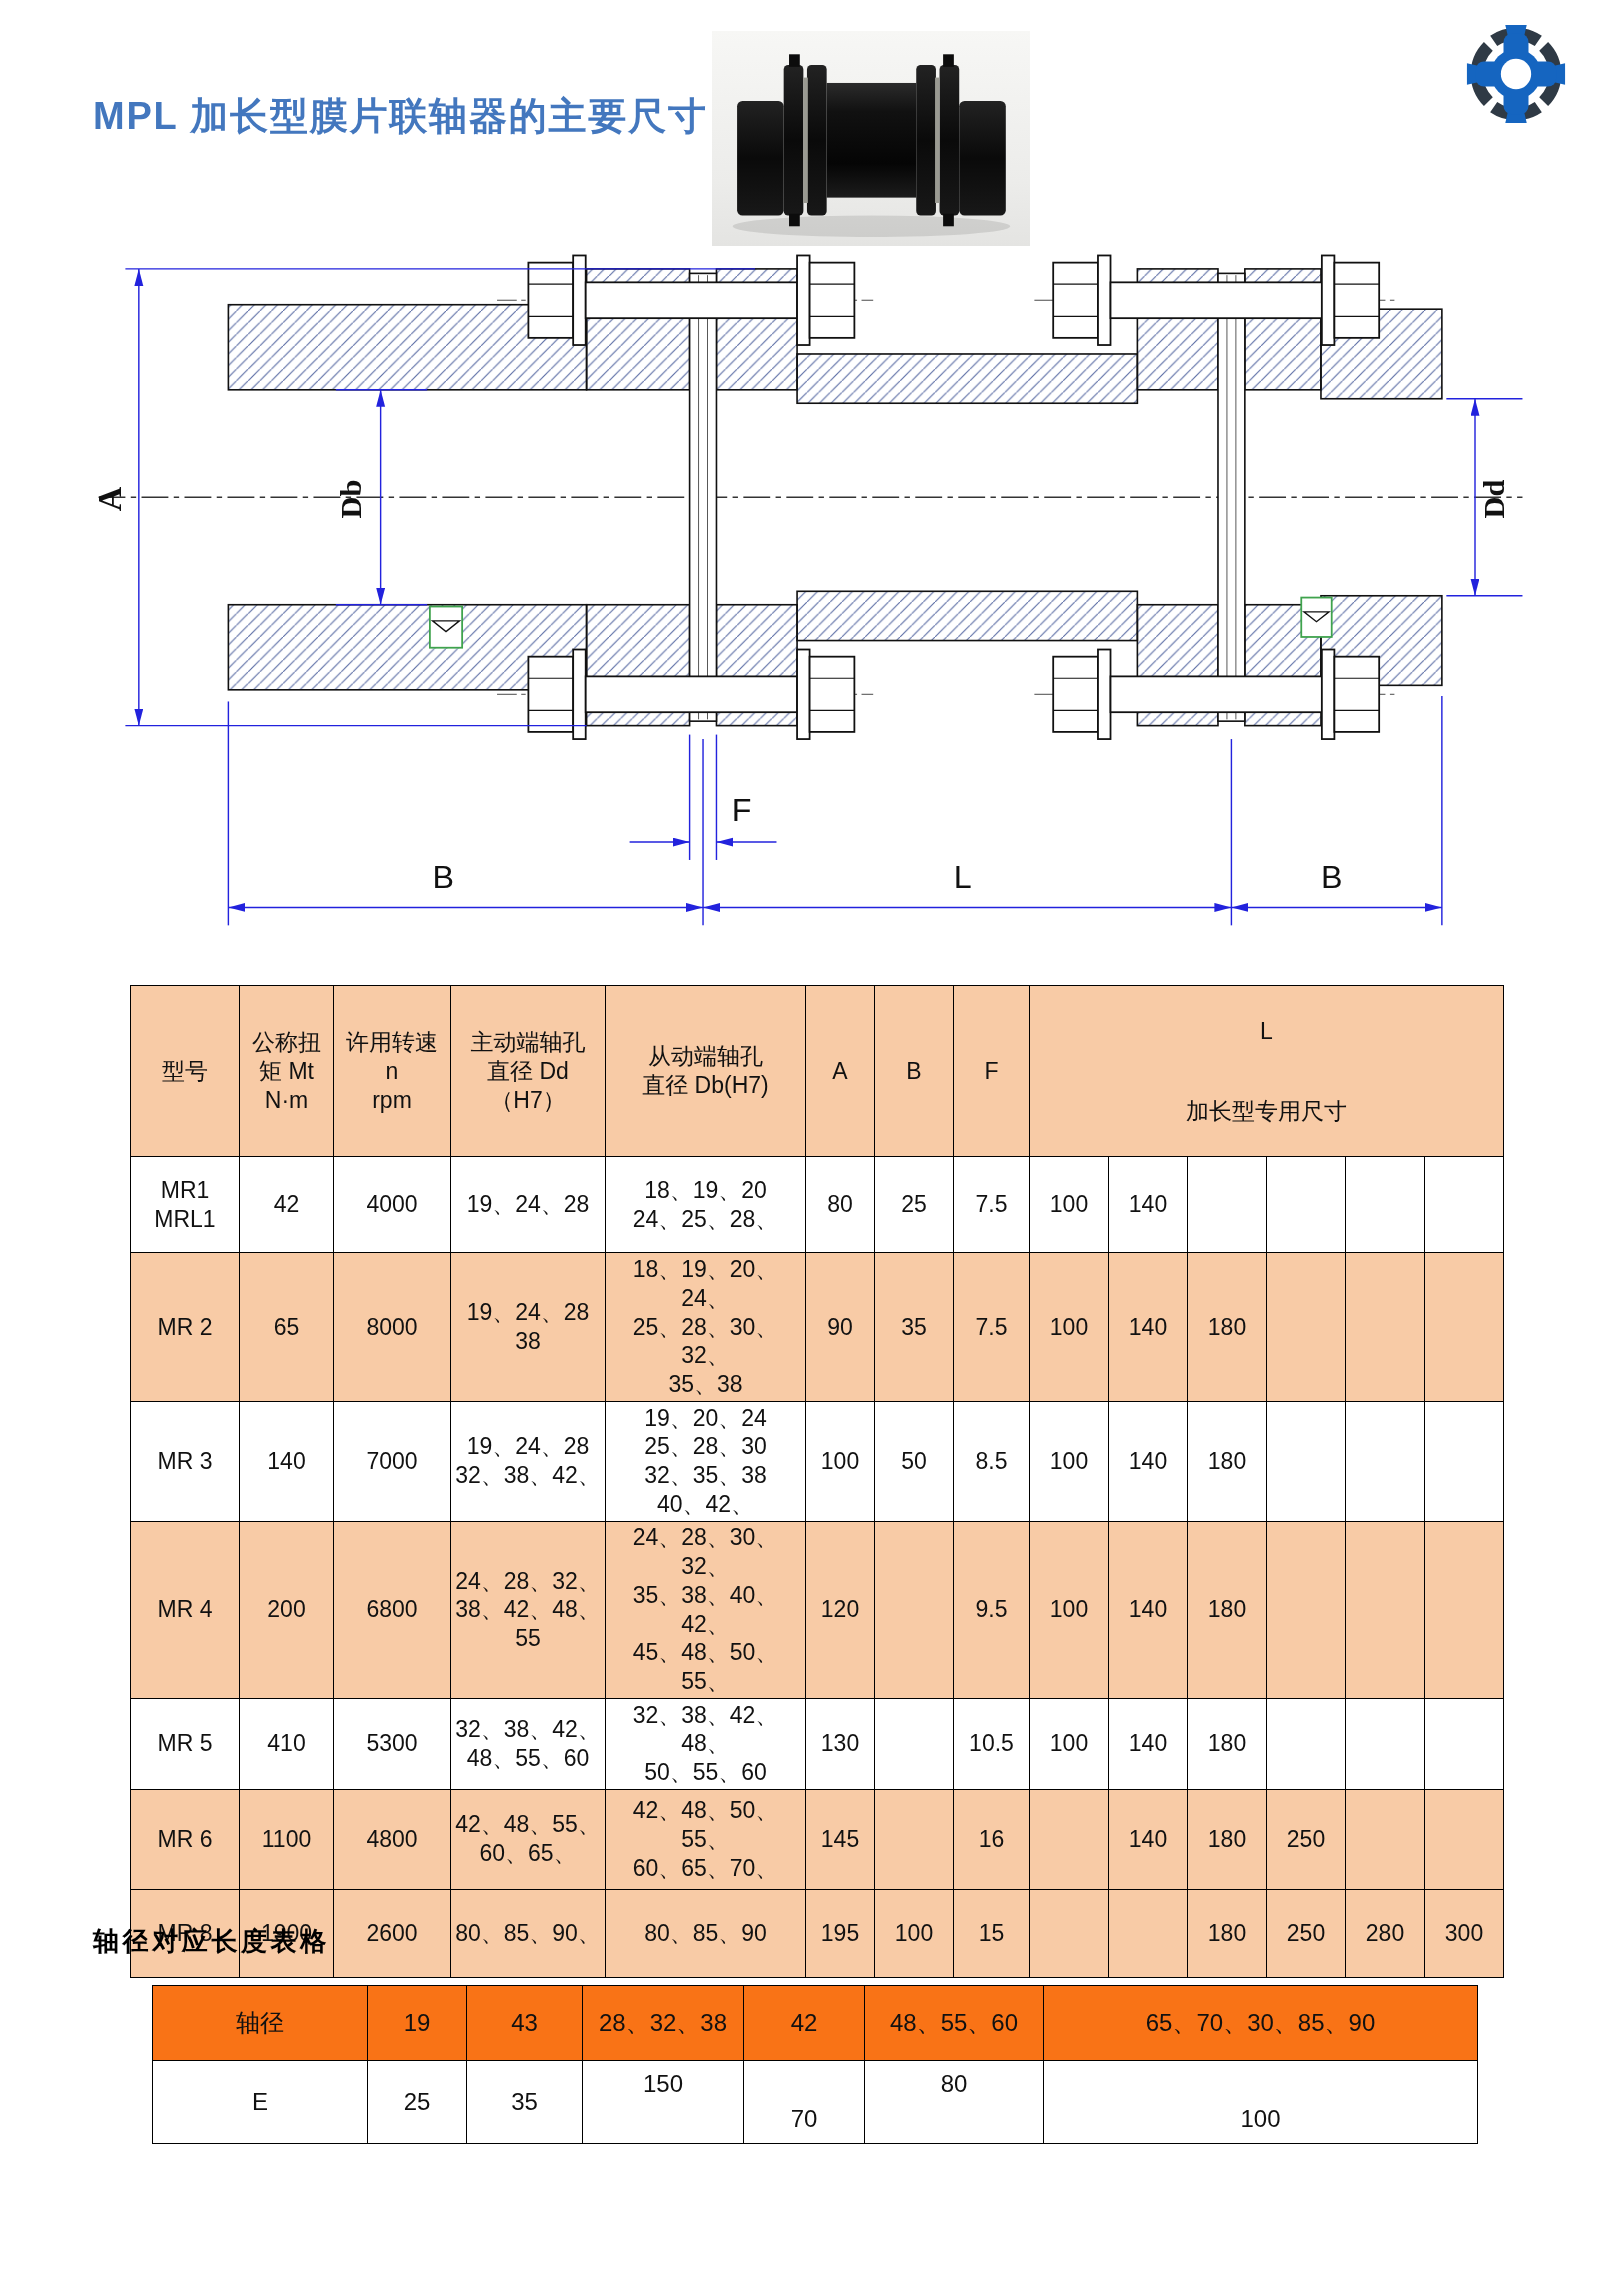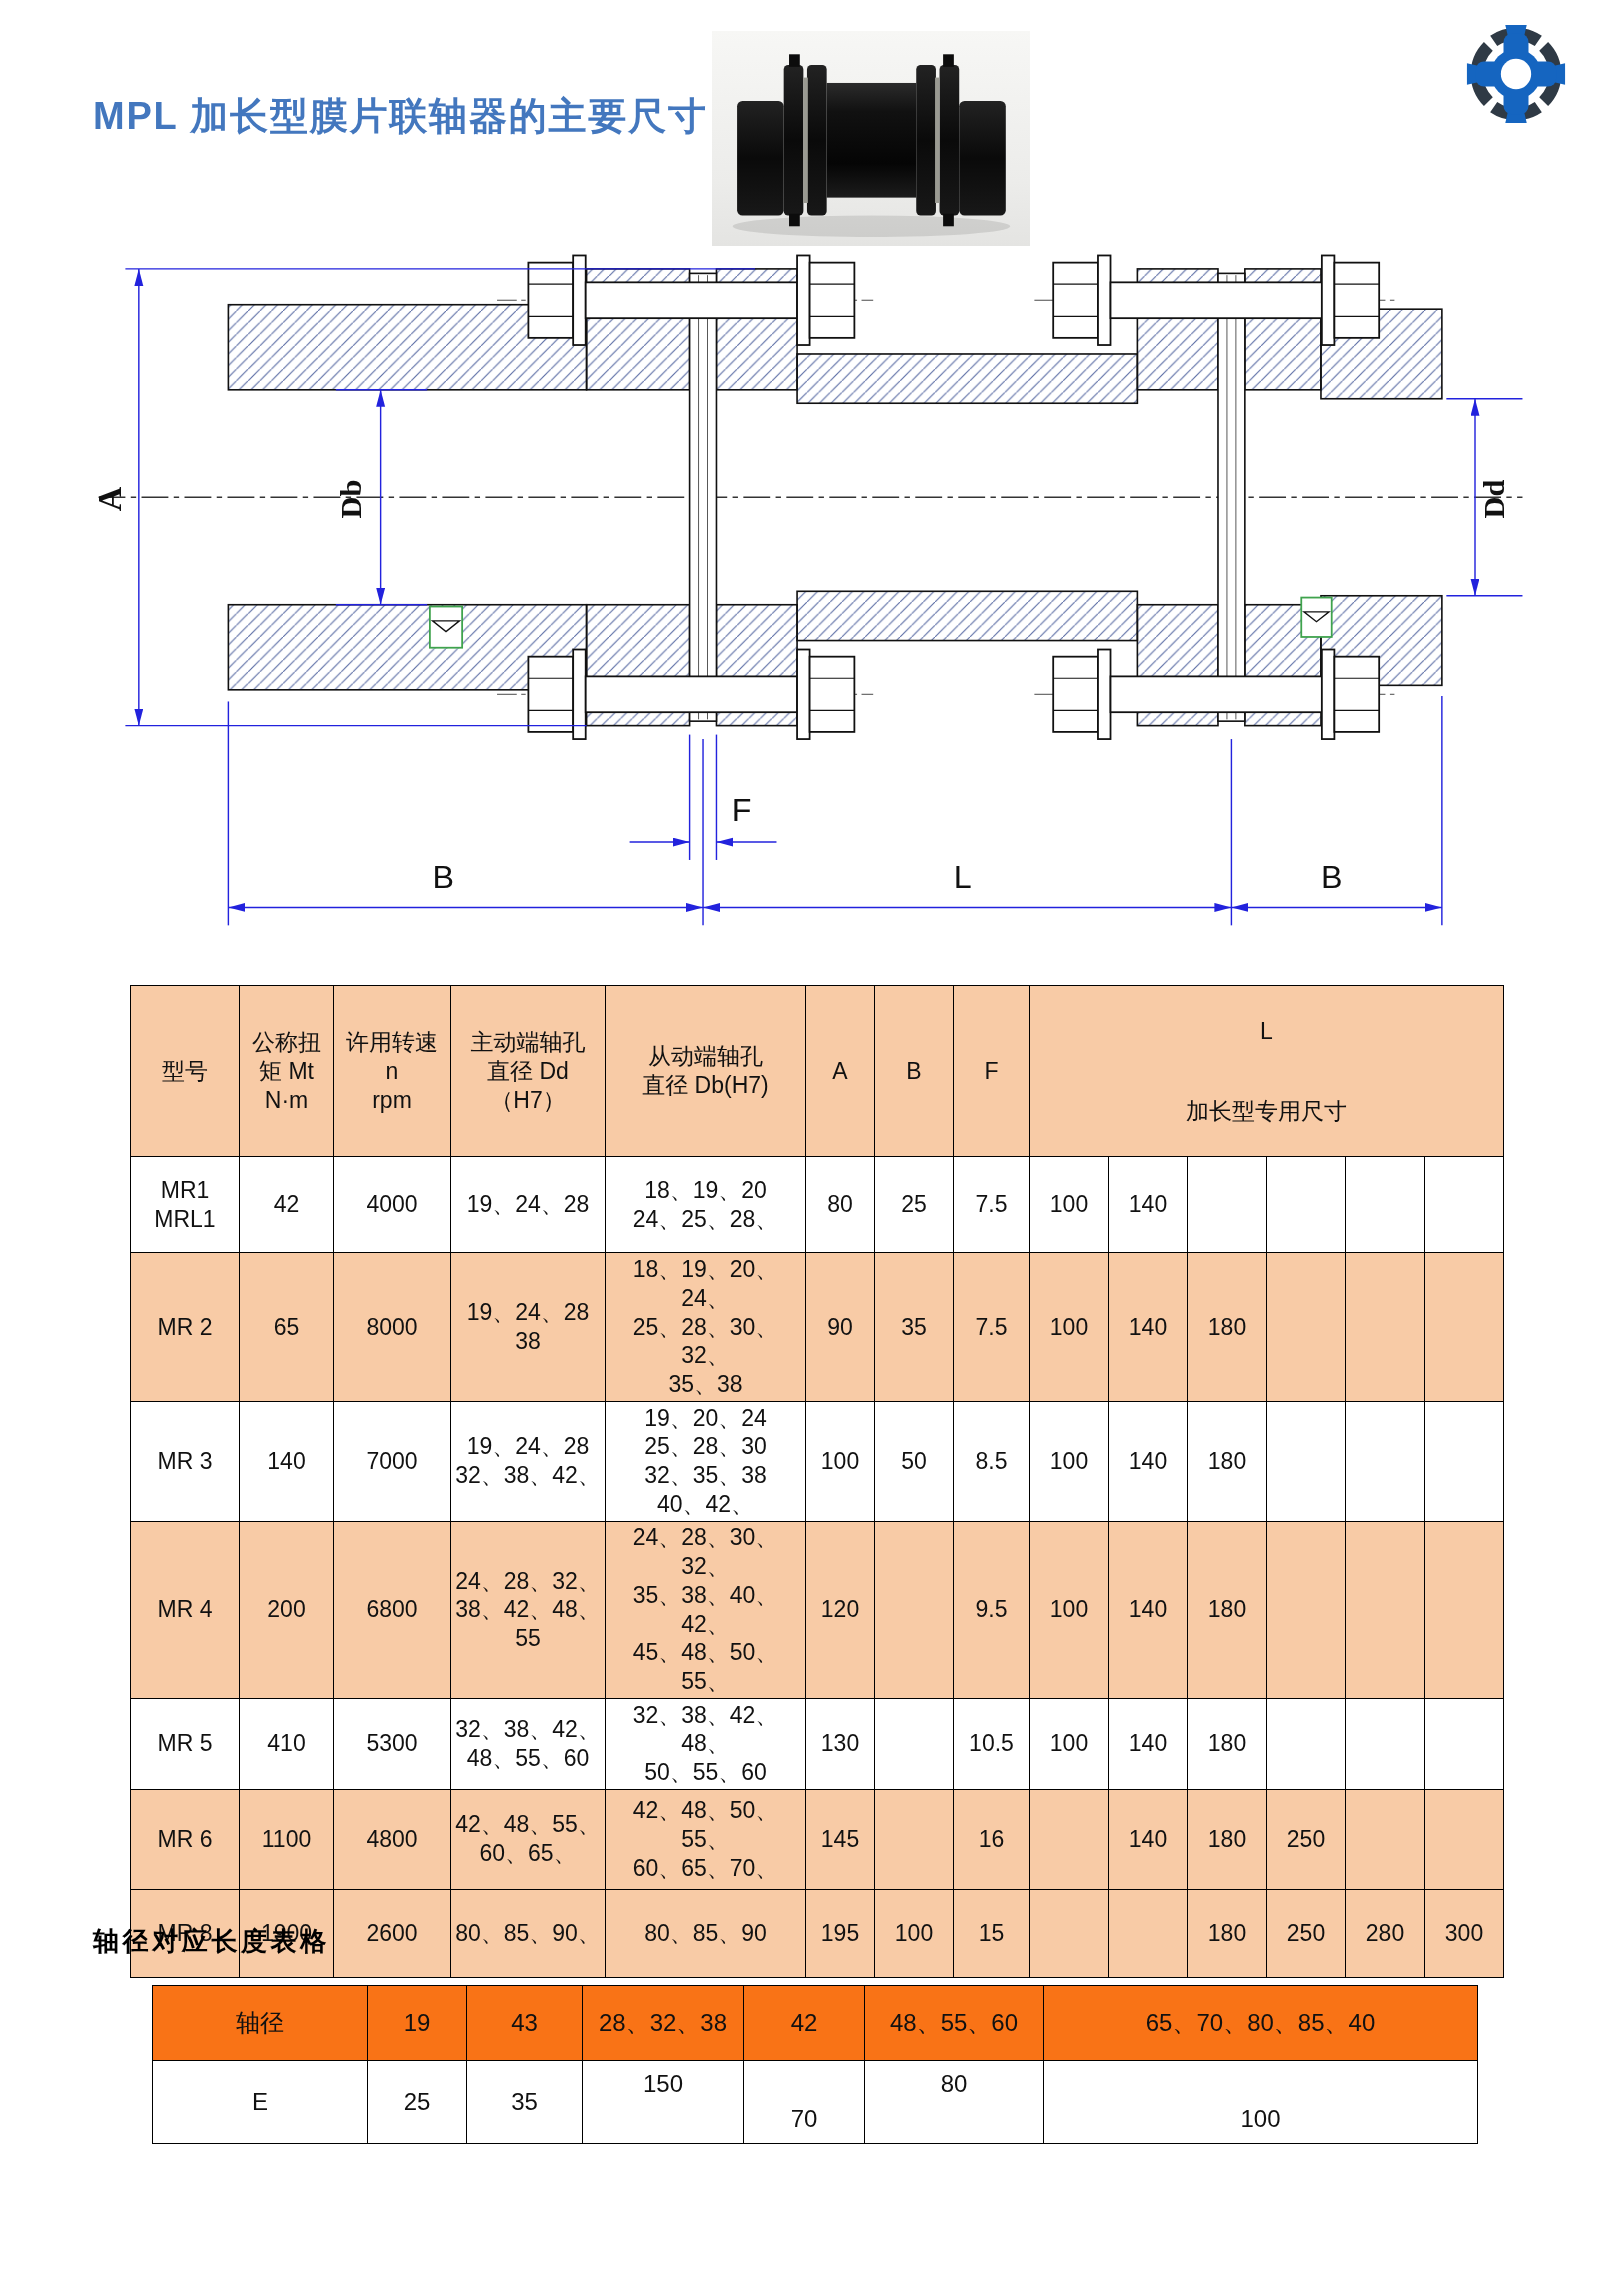--- a/index.html
+++ b/index.html
@@ -462,21 +462,21 @@
     <col style="width:434px">
   </colgroup>
   <tbody>
     <tr style="height:75px;">
         <td class="hdr">轴径</td>
         <td class="hdr">19</td>
         <td class="hdr">43</td>
         <td class="hdr">28、32、38</td>
         <td class="hdr">42</td>
         <td class="hdr">48、55、60</td>
-        <td class="hdr">65、70、80、85、40</td>
+        <td class="hdr">65、70、30、85、90</td>
       </tr>
     <tr style="height:83px;">
         <td>E</td>
         <td>25</td>
         <td>35</td>
         <td class="va-top">150</td>
         <td class="va-bottom">70</td>
         <td class="va-top">80</td>
         <td class="va-bottom">100</td>
       </tr>

